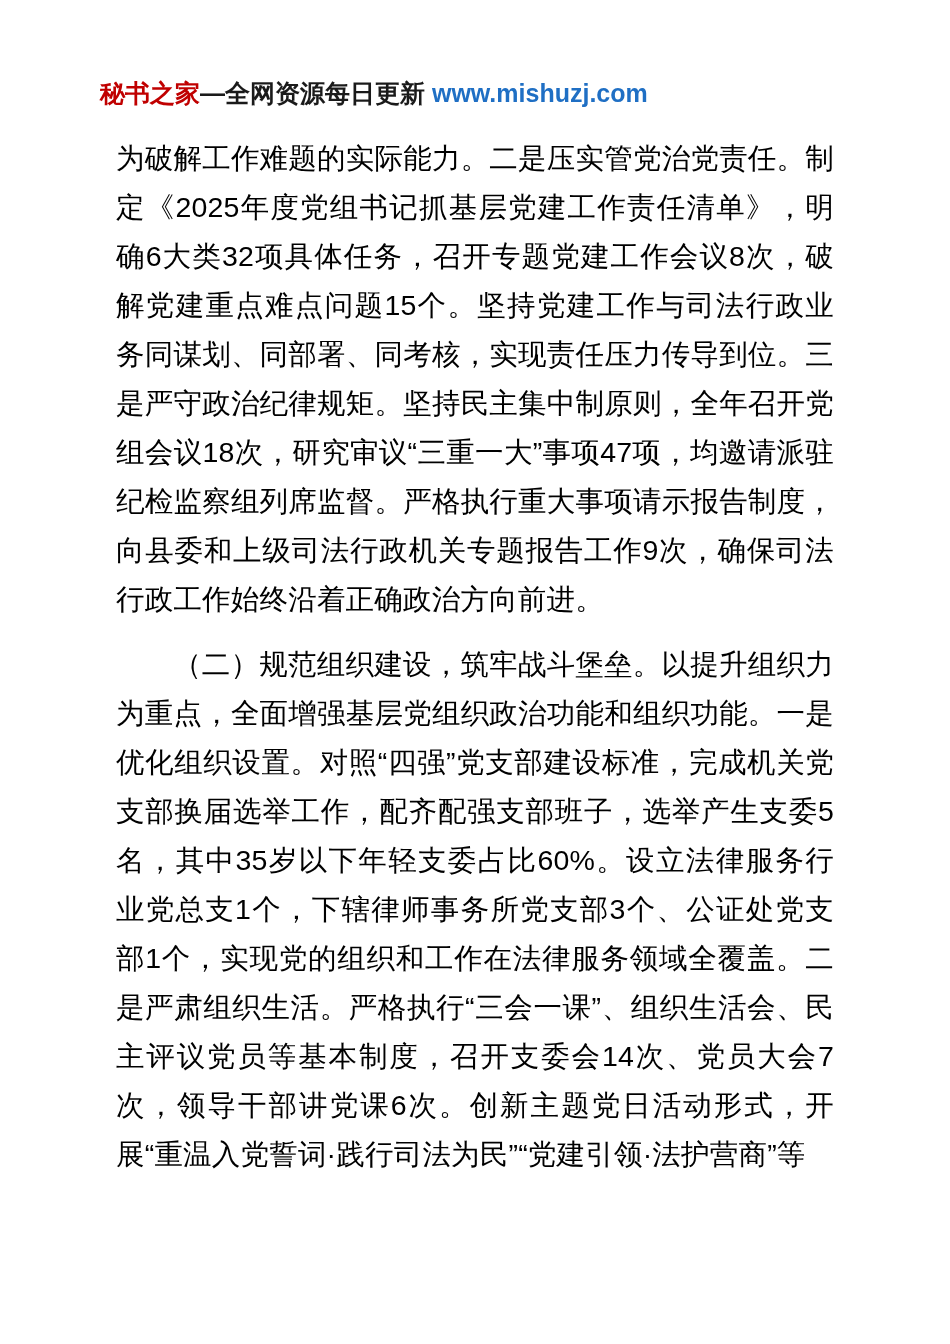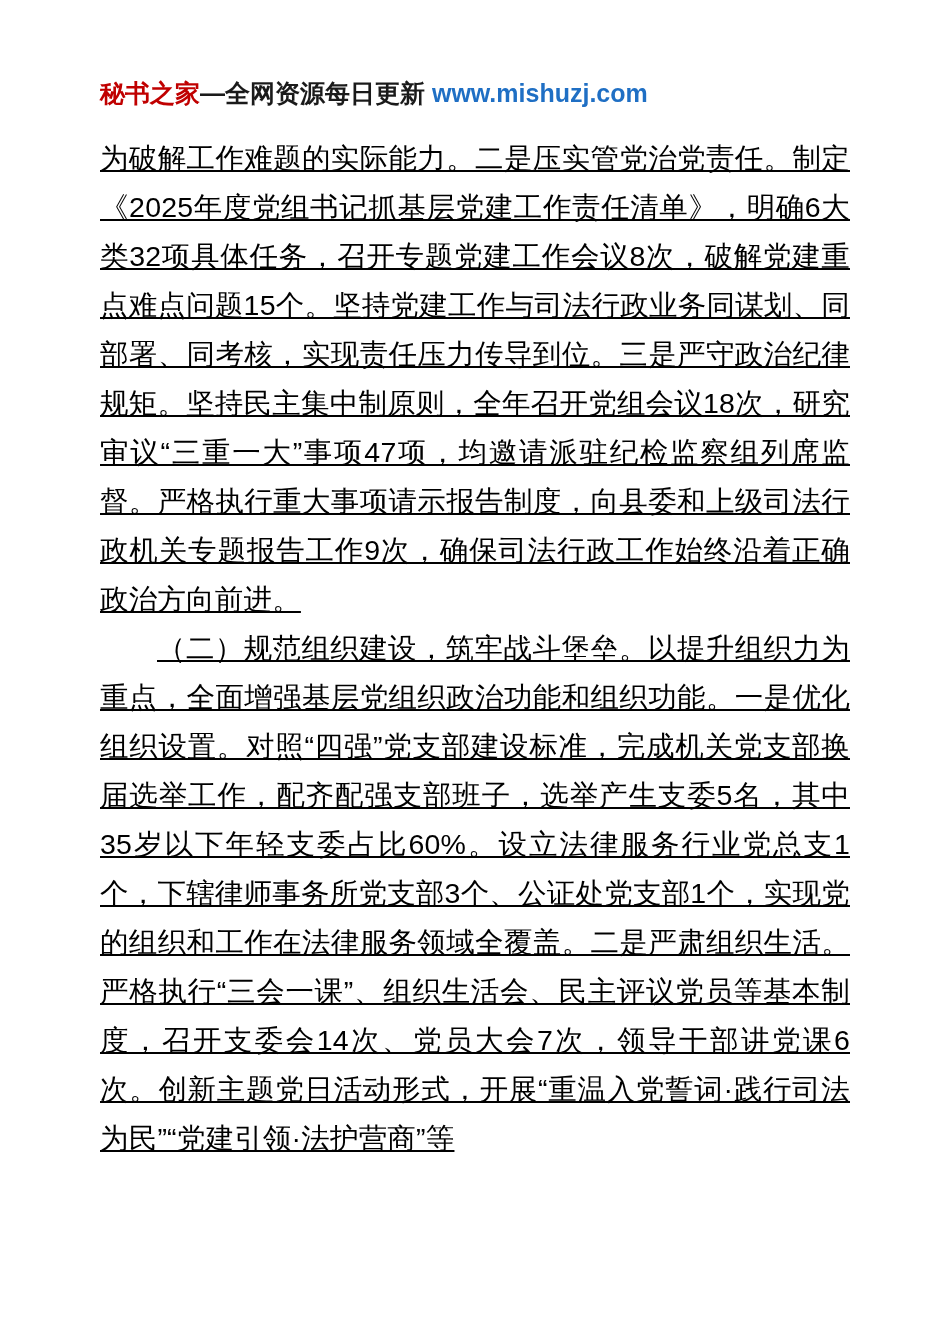--- a/index.html
+++ b/index.html
@@ -42,23 +42,22 @@
   .body-text {
     margin-top: 26px;
     font-size: 28.5px;
     line-height: 49px;
     color: #000000;
     text-align: justify;
     text-justify: inter-ideograph;
     letter-spacing: 0.2px;
   }
   .body-text p {
-    margin: 0;
+    margin: 16px;
     text-indent: 0;
-    text-decoration: underline;
   }
   .body-text p.indent {
     text-indent: 2em;
   }
 </style>
 </head>
 <body>
 
 <div class="page">
 

